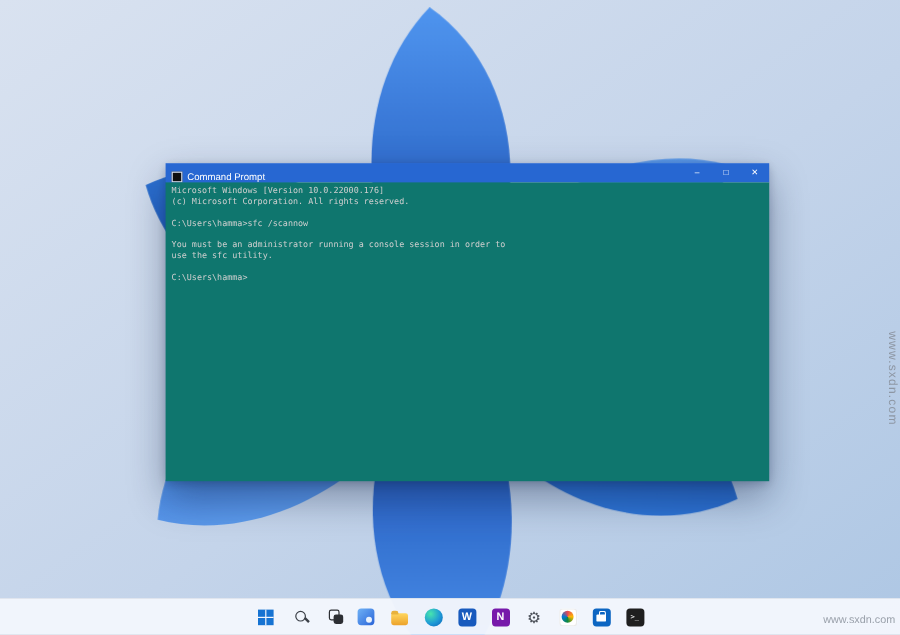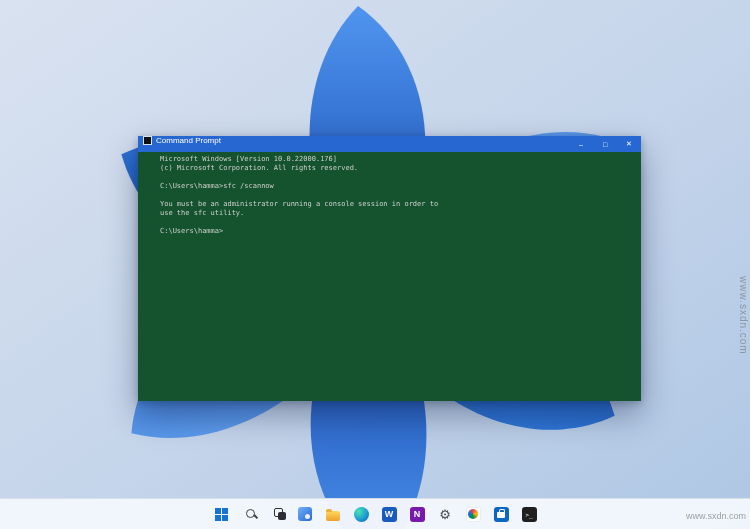--- a/index.html
+++ b/index.html
@@ -4,29 +4,29 @@
 <style>
   html,body{margin:0;padding:0;background:#222;}
   .screen{position:relative;width:750px;height:529px;overflow:hidden;
           font-family:"Liberation Sans",sans-serif;background:#c6d6ea;}
   .wallpaper{position:absolute;inset:0;width:750px;height:529px;display:block;}
 
   
   .cmd-window{position:absolute;left:138px;top:136px;width:503px;height:265px;
               display:flex;flex-direction:column;
               box-shadow:0 14px 30px rgba(10,25,60,.38), 0 2px 8px rgba(10,25,60,.25);}
-  .titlebar{height:16px;background:#2767d2;display:flex;align-items:flex-start;
+  .titlebar{height:16px;background:#2767d2;display:flex;align-items:flex-end;
             color:#fff;font-size:8px;user-select:none;}
   .titlebar-icon{width:9px;height:9px;margin:0 4px 0 5px;background:#101010;
                  border:1px solid #d7e0f1;box-sizing:border-box;flex:0 0 auto;}
   .title{flex:1;white-space:nowrap;overflow:hidden;}
   .win-controls{display:flex;height:100%;}
   .win-btn{width:24px;height:100%;display:flex;align-items:center;justify-content:center;
            font-size:7px;color:#fff;cursor:default;}
-  .terminal{flex:1;background:#14532d;padding:3px 22px;overflow:hidden;cursor:text;}
+  .terminal{flex:1;background:#0f766e;padding:3px 5px;overflow:hidden;cursor:text;}
   .terminal pre{margin:0;font-family:"DejaVu Sans Mono",monospace;font-size:7px;
                 line-height:9px;color:#cfcfcf;white-space:pre;}
 
   
   .taskbar{position:absolute;left:0;right:0;bottom:0;height:30px;
            background:rgba(243,246,252,.97);
            border-top:1px solid rgba(110,125,150,.18);
            display:flex;align-items:center;justify-content:center;gap:4px;}
   .tb-btn{width:24px;height:24px;border-radius:4px;display:flex;align-items:center;
           justify-content:center;}

